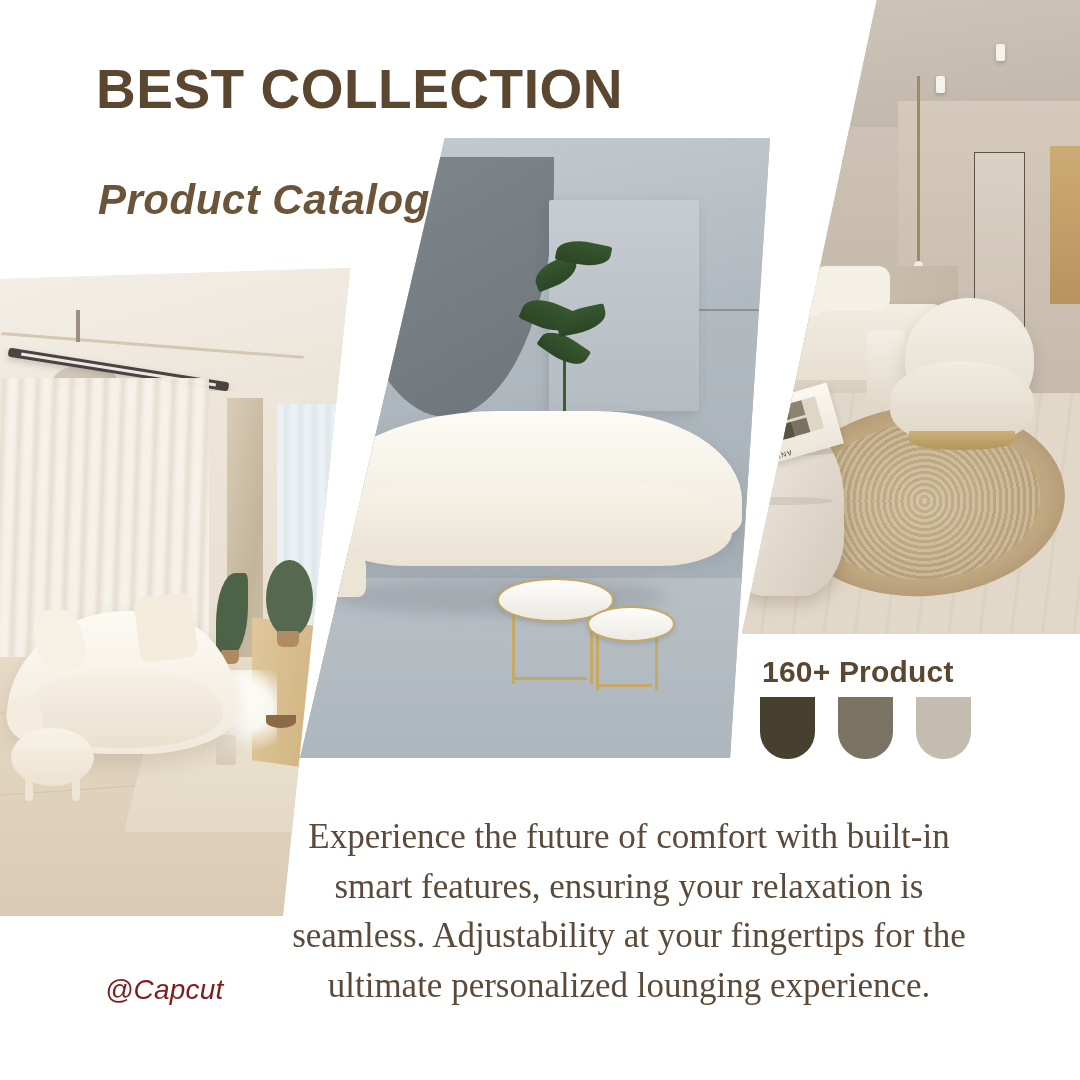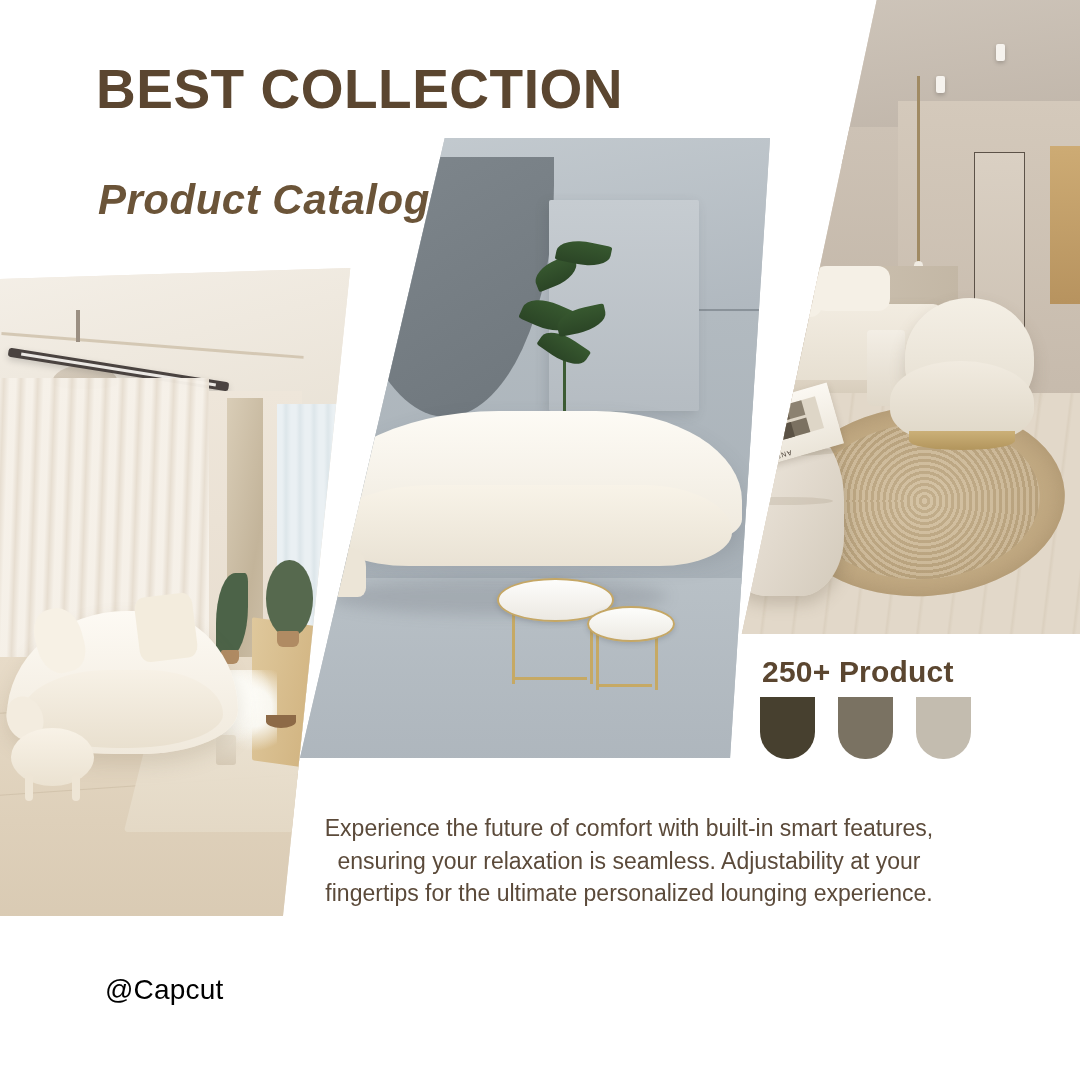--- a/index.html
+++ b/index.html
@@ -226,28 +226,28 @@
     position:absolute;left:762px;top:655px;
     font-size:30px;font-weight:bold;color:#5b4630;letter-spacing:0.2px;
     white-space:nowrap;
   }
   .swatches{position:absolute;left:760px;top:697px;display:flex;gap:23px;}
   .swatch{width:55px;height:62px;border-radius:0 0 27px 27px;}
 
   
   .body-copy{
     position:absolute;left:289px;top:812px;width:680px;
-    font-size:23px;line-height:1.42;color:#5b4a3a;
-    font-family:Liberation Sans, sans-serif;
+    font-size:35px;line-height:1.42;color:#5b4a3a;
+    font-family:Liberation Serif, serif;
   }
 
   
   .handle{
     position:absolute;left:105px;top:974px;
-    font-size:28px;color:#000000;letter-spacing:0.2px;
+    font-size:28px;color:#7f1d1d;letter-spacing:0.2px;font-style:italic;
   }
   .website{
     position:absolute;left:735px;top:974px;
     font-size:25px;font-weight:bold;color:#5b4630;letter-spacing:0.3px;
   }
 </style>
 </head>
 <body>
 
 <div class="poster">
@@ -342,21 +342,21 @@
       <div class="r-stone"></div>
       <div class="r-branch"></div>
       <div class="r-vase"></div>
       <div class="r-book">
         <div class="r-bookimg"></div>
         <div class="r-booklabel">ANDO</div>
       </div>
     </div>
   </div>
 
-  <div class="product-count">250+ Product</div>
+  <div class="product-count">160+ Product</div>
   <div class="swatches">
     <div class="swatch" style="background:#47402f;"></div>
     <div class="swatch" style="background:#7a7262;"></div>
     <div class="swatch" style="background:#c3bcaf;"></div>
   </div>
 
   <div class="body-copy">Experience the future of comfort with built-in smart features, ensuring your relaxation is seamless. Adjustability at your fingertips for the ultimate personalized lounging experience.</div>
 
   <div class="handle">@Capcut</div>
 

